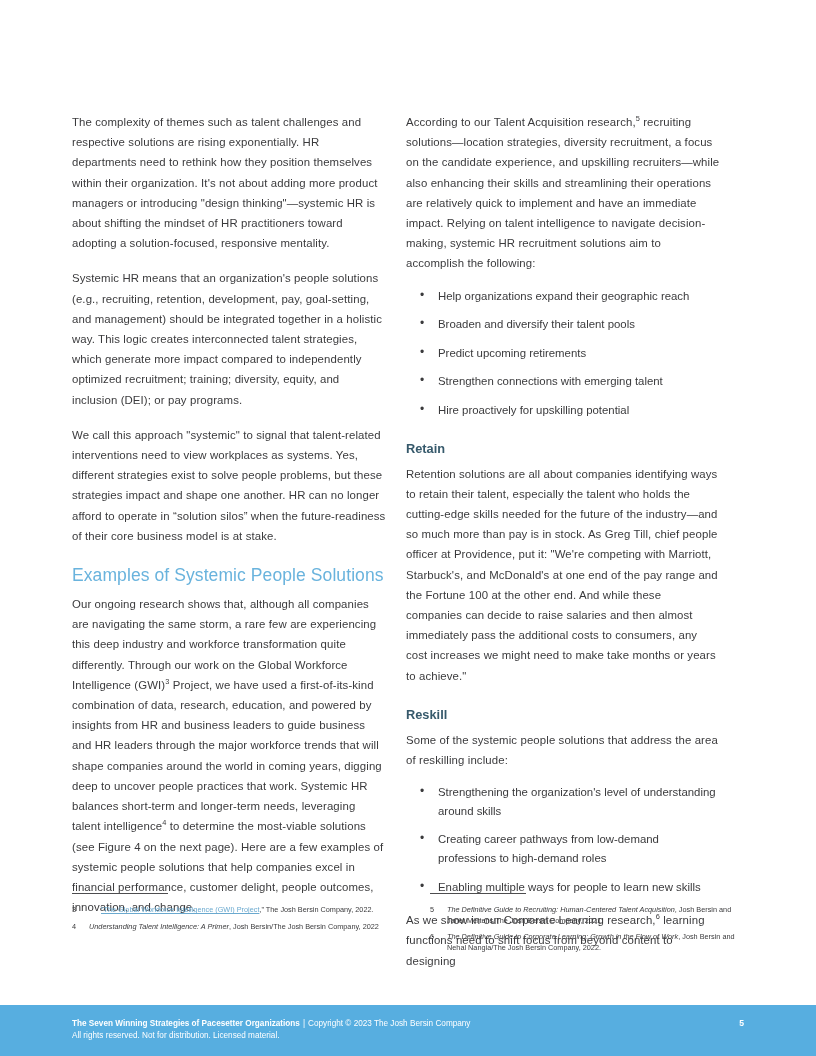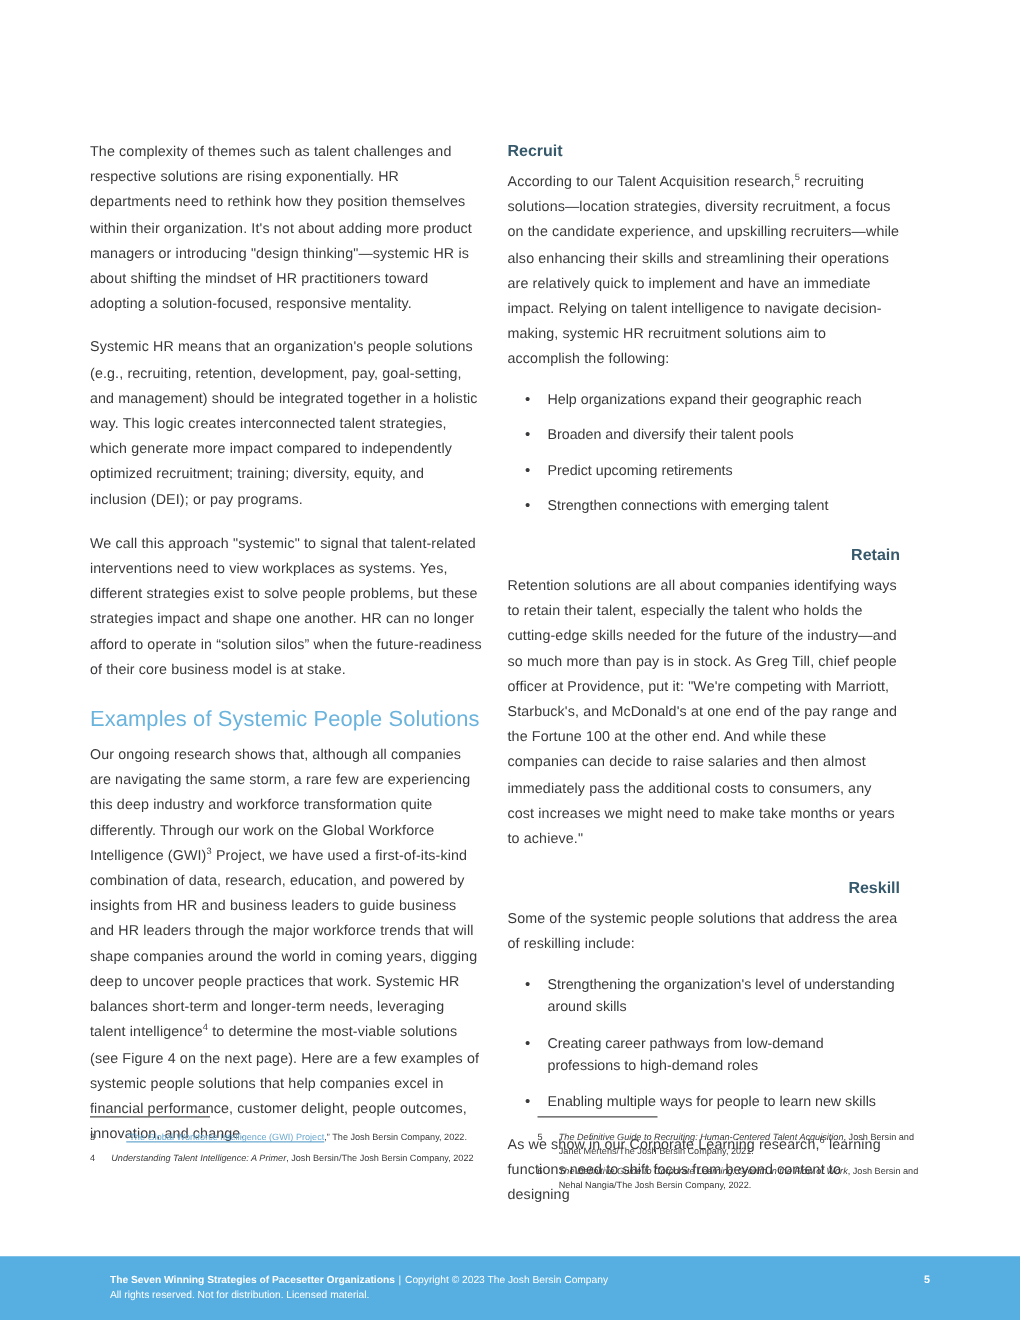--- a/index.html
+++ b/index.html
@@ -57,21 +57,21 @@
   }
   h2.section-heading.first { margin-top: 18px; }
 
   h3.sub-heading {
     margin: 0 0 6px 0;
     font-size: 12.8px;
     line-height: 18px;
     font-weight: 700;
     color: #36596b;
   }
-  h3.sub-heading.spaced { margin-top: 20px; text-align: right; }
+  h3.sub-heading.spaced { margin-top: 20px; }
 
   ul.bullets {
     margin: 12px 0 14px 0;
     padding: 0 0 0 30px;
     list-style: none;
   }
   ul.bullets li {
     position: relative;
     font-size: 11.4px;
     line-height: 18.6px;
@@ -134,21 +134,21 @@
   .footer-bar {
     position: absolute;
     left: 0;
     right: 0;
     top: 1005px;
     height: 51px;
     background: #57aee0;
   }
   .footer-inner {
     position: absolute;
-    left: 88px;
+    left: 72px;
     right: 72px;
     top: 13px;
     display: flex;
     justify-content: space-between;
     align-items: flex-start;
   }
   .footer-text {
     color: #ffffff;
     font-size: 8.2px;
     line-height: 11.6px;
@@ -178,29 +178,29 @@
       <p class="body">We call this approach "systemic" to signal that talent-related interventions need to view workplaces as systems. Yes, different strategies exist to solve people problems, but these strategies impact and shape one another. HR can no longer afford to operate in “solution silos” when the future-readiness of their core business model is at stake.</p>
 
       <h2 class="section-heading first">Examples of Systemic People Solutions</h2>
 
       <p class="body nogap"><span>Our ongoing research shows that, although all companies are navigating the same storm, a rare few are experiencing this deep industry and workforce transformation quite differently. Through our work on the Global Workforce Intelligence (GWI)</span><sup>3</sup><span> Project, we have used a first-of-its-kind combination of data, research, education, and powered by insights from HR and business leaders to guide business and HR leaders through the major workforce trends that will shape companies around the world in coming years, digging deep to uncover people practices that work. Systemic HR balances short-term and longer-term needs, leveraging talent intelligence</span><sup>4</sup><span> to determine the most-viable solutions (see Figure 4 on the next page). Here are a few examples of systemic people solutions that help companies excel in financial performance, customer delight, people outcomes, innovation, and change.</span></p>
 
     </div>
 
     <div class="col">
 
-      <h3 class="sub-heading">Recruit</h3>
 
       <p class="body tight"><span>According to our Talent Acquisition research,</span><sup>5</sup><span> recruiting solutions—location strategies, diversity recruitment, a focus on the candidate experience, and upskilling recruiters—while also enhancing their skills and streamlining their operations are relatively quick to implement and have an immediate impact. Relying on talent intelligence to navigate decision-making, systemic HR recruitment solutions aim to accomplish the following:</span></p>
 
       <ul class="bullets">
         <li>Help organizations expand their geographic reach</li>
         <li>Broaden and diversify their talent pools</li>
         <li>Predict upcoming retirements</li>
         <li>Strengthen connections with emerging talent</li>
+        <li>Hire proactively for upskilling potential</li>
       </ul>
 
       <h3 class="sub-heading spaced">Retain</h3>
 
       <p class="body">Retention solutions are all about companies identifying ways to retain their talent, especially the talent who holds the cutting-edge skills needed for the future of the industry—and so much more than pay is in stock. As Greg Till, chief people officer at Providence, put it: "We're competing with Marriott, Starbuck's, and McDonald's at one end of the pay range and the Fortune 100 at the other end. And while these companies can decide to raise salaries and then almost immediately pass the additional costs to consumers, any cost increases we might need to make take months or years to achieve."</p>
 
       <h3 class="sub-heading spaced">Reskill</h3>
 
       <p class="body tight">Some of the systemic people solutions that address the area of reskilling include:</p>
 

